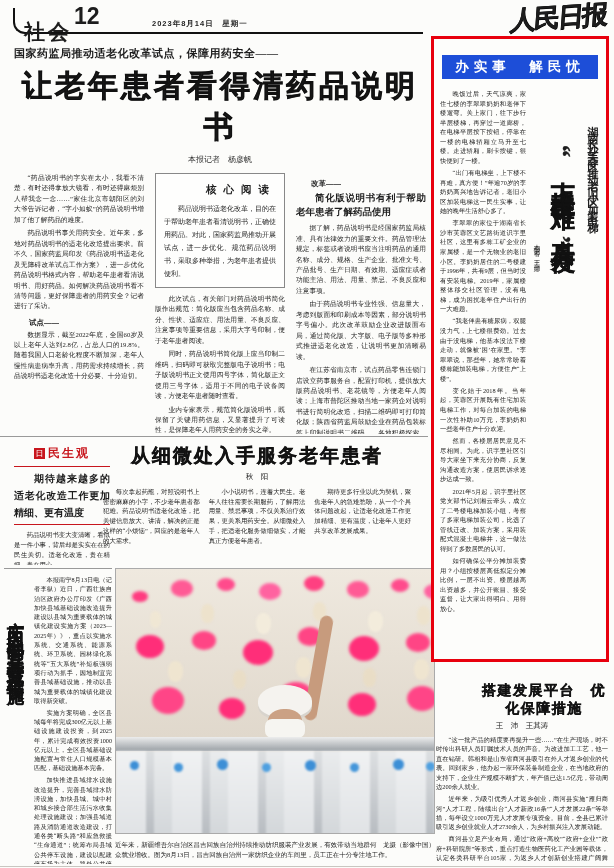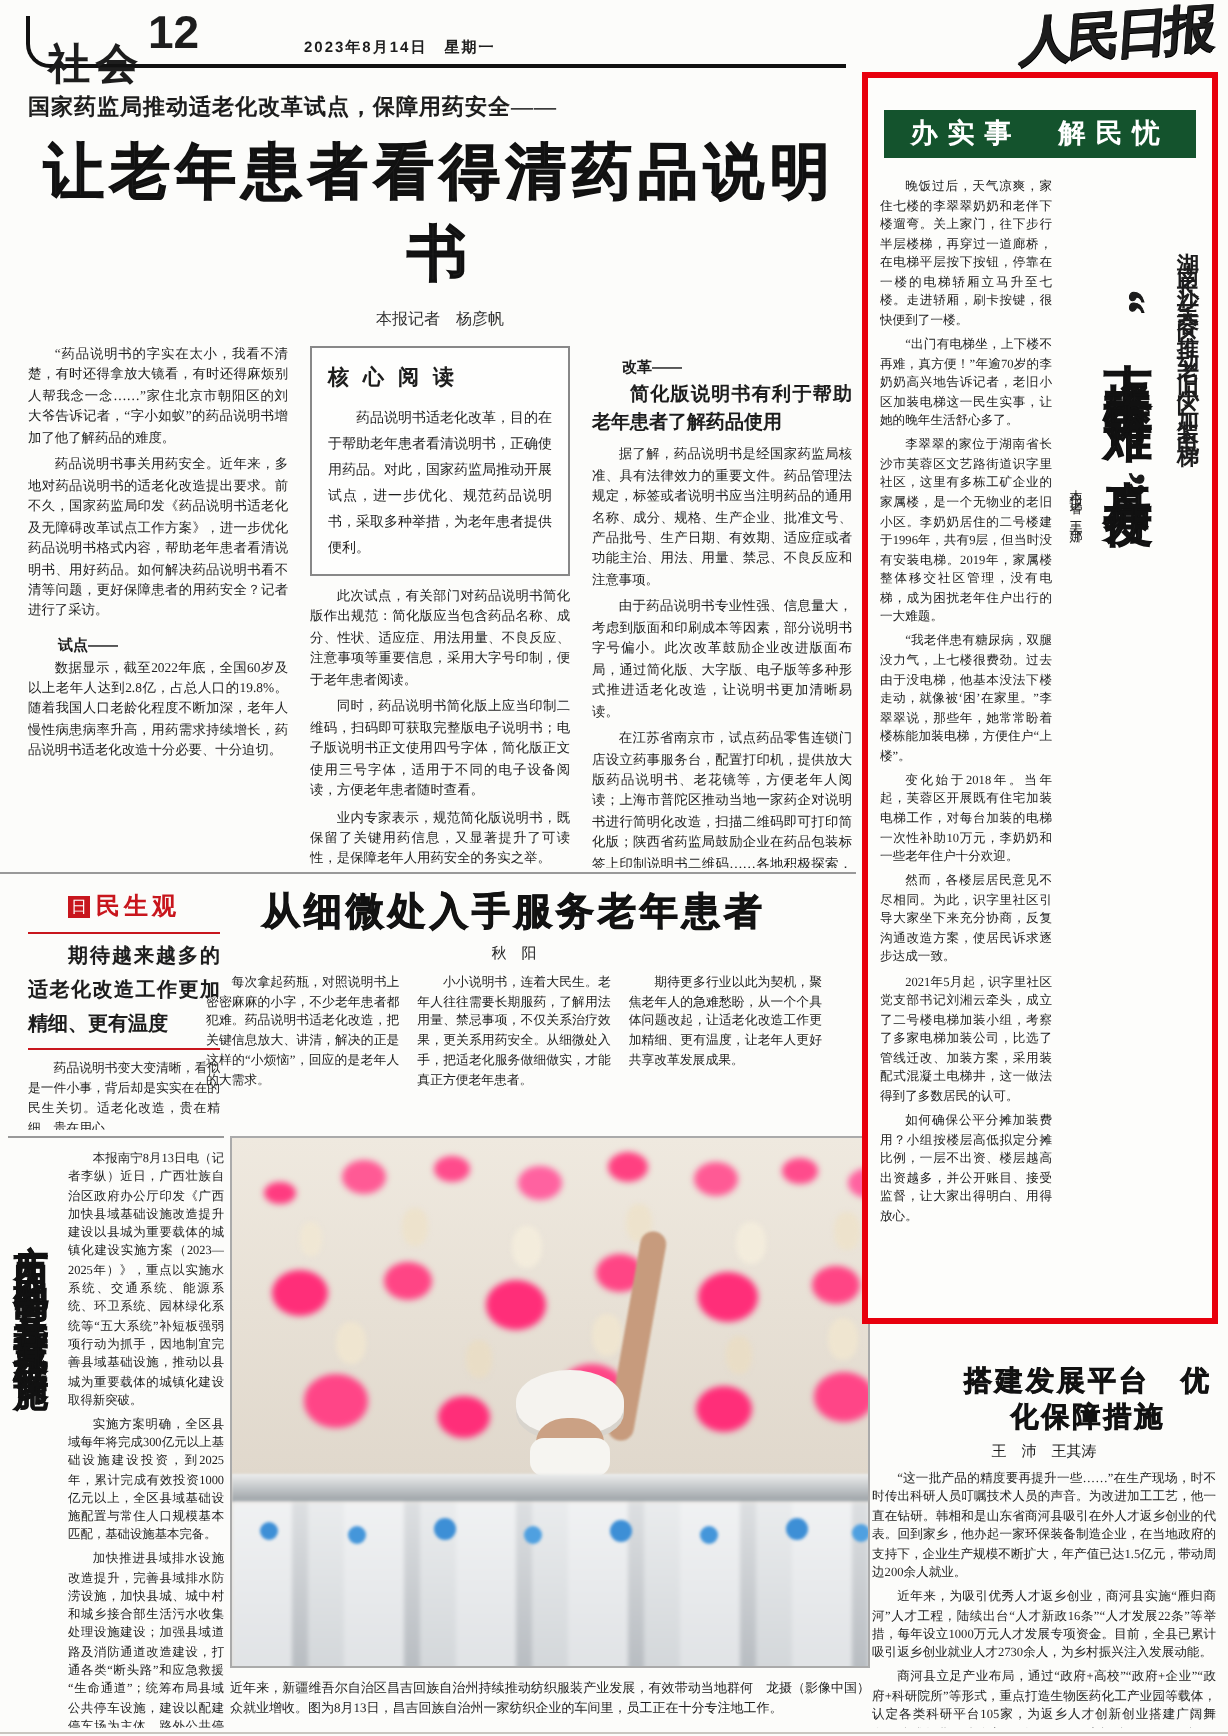--- a/index.html
+++ b/index.html
@@ -20,21 +20,21 @@
   
   .main-art{position:absolute;left:14px;top:46px;width:412px;height:388px;overflow:hidden;}
   .ma-kicker{font-size:11px;font-weight:bold;letter-spacing:0.5px;}
   .ma-headline{font-size:30px;font-weight:900;text-align:center;letter-spacing:3px;margin-top:5px;
                font-family:"Liberation Sans",sans-serif;-webkit-text-stroke:0.6px #111;}
   .ma-byline{text-align:center;font-size:8px;margin:6px 0 8px;color:#333;}
   .ma-cols{display:flex;gap:11px;height:312px;overflow:hidden;}
   .ma-col{flex:1;font-size:6.7px;line-height:1.56;text-align:justify;}
   .ma-col p{margin:0 0 3px;text-indent:2em;}
   .corebox{border:1px solid #888;padding:7px 8px 6px;margin-bottom:6px;background:#fefefd;}
-  .corebox-title{text-align:left;font-family:"Liberation Sans",sans-serif;font-weight:bold;
+  .corebox-title{text-align:right;font-family:"Liberation Sans",sans-serif;font-weight:bold;
                  font-size:10.5px;letter-spacing:7px;margin-bottom:6px;}
   .corebox p{font-size:7px;line-height:1.85;text-indent:2em;margin:0;text-align:justify;}
   .sub-label{font-weight:bold;font-size:7.5px;text-indent:2em;margin:5px 0 1px;
              font-family:"Liberation Sans",sans-serif;}
   .subhead{font-family:"Liberation Sans",sans-serif;font-weight:bold;font-size:9.5px;
            line-height:1.5;margin:0 0 4px;text-indent:2em;}
   
   .ms{position:absolute;left:0;top:436px;width:428px;height:128px;border-top:1px solid #999;overflow:hidden;}
   .ms-left{position:absolute;left:14px;top:8px;width:96px;}
   .ms-label{display:flex;align-items:center;justify-content:center;gap:3px;margin-bottom:4px;}
@@ -94,21 +94,21 @@
   .blue-caps{position:absolute;left:14px;top:192px;width:9px;height:9px;border-radius:50%;
     background:#3d8fd6;filter:blur(0.8px);
     box-shadow:44px 2px 0 0 #4496da,88px -1px 0 1px #3d8fd6,132px 2px 0 0 #4fa0e0,
       176px 0 0 1px #3d8fd6,220px 2px 0 0 #4496da,264px -1px 0 1px #3d8fd6,296px 1px 0 0 #4fa0e0;}
   .caption{position:absolute;left:115px;top:840px;width:320px;font-size:6.5px;line-height:1.55;
            text-align:justify;}
   .caption .credit{float:right;}
   
   .redbox{position:absolute;left:431px;top:36px;width:178px;height:626px;border:3px solid #e8000d;
           box-sizing:border-box;padding:6px 6px 4px;overflow:hidden;background:#fdfdfb;}
-  .badge{width:max-content;margin:10px auto 10px;background:#14532d;color:#fff;
+  .badge{width:max-content;margin:10px auto 10px;background:#1d4ed8;color:#fff;
          font-family:"Liberation Sans",sans-serif;font-weight:bold;font-size:13.5px;
          letter-spacing:5px;padding:3px 13px;}
   .red-content{display:flex;gap:6px;height:540px;overflow:hidden;}
   .red-left{width:86px;font-size:6.3px;line-height:1.52;text-align:justify;}
   .red-left p{margin:0 0 2.5px;text-indent:2em;}
   .red-right{flex:1;display:flex;justify-content:space-between;}
   .red-byline{writing-mode:vertical-rl;font-size:6.5px;margin-top:150px;letter-spacing:2px;color:#222;}
   .red-quote{writing-mode:vertical-rl;font-size:24px;font-weight:900;letter-spacing:5px;
              margin-top:56px;-webkit-text-stroke:0.5px #111;}
   .red-kicker{writing-mode:vertical-rl;font-size:11px;font-weight:bold;letter-spacing:6px;margin-top:28px;}

